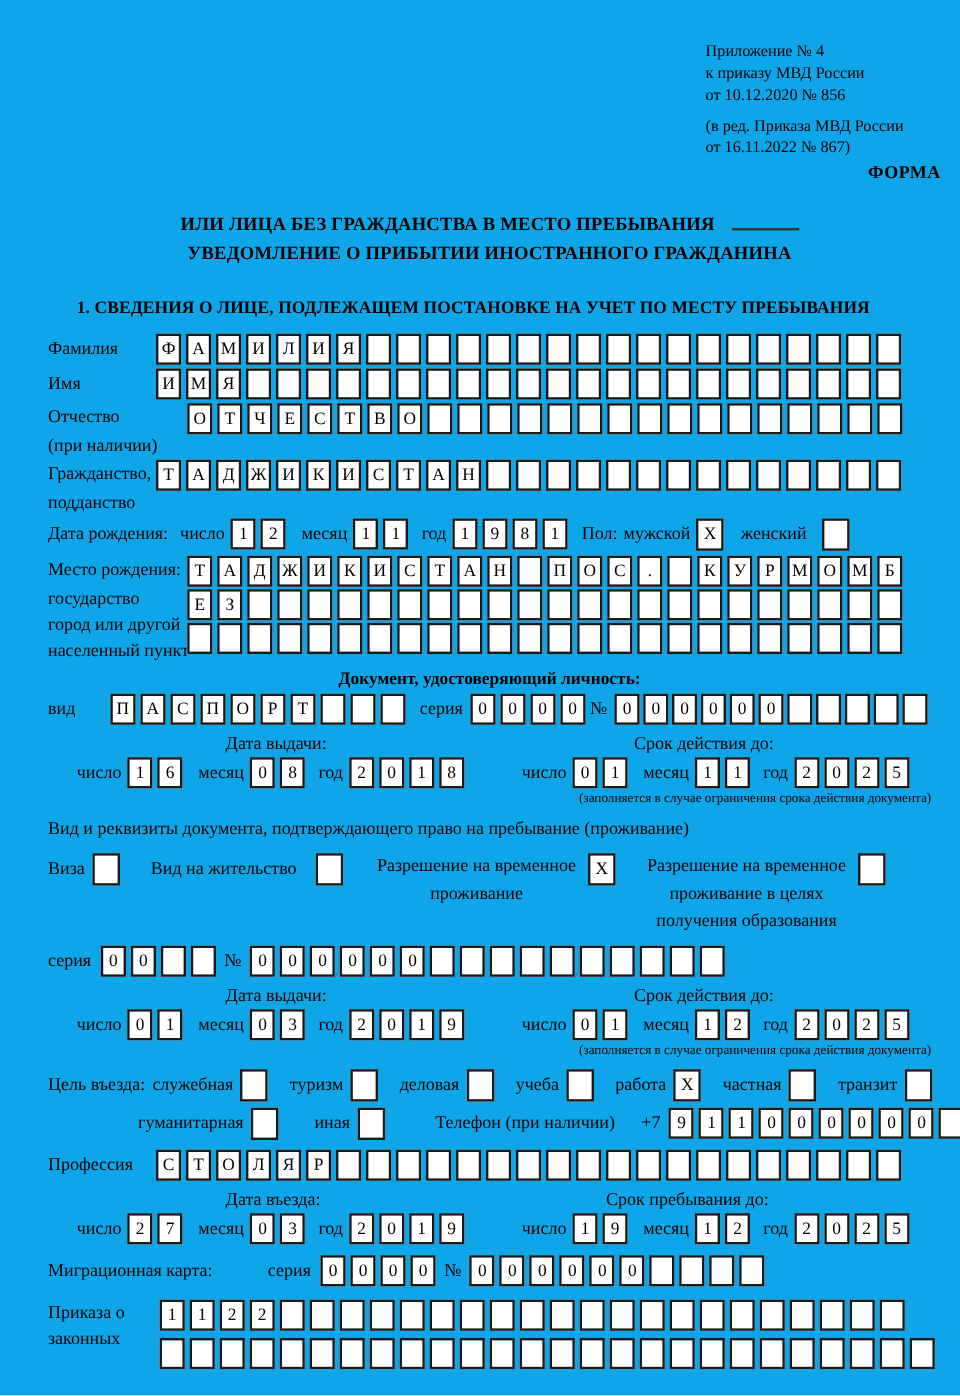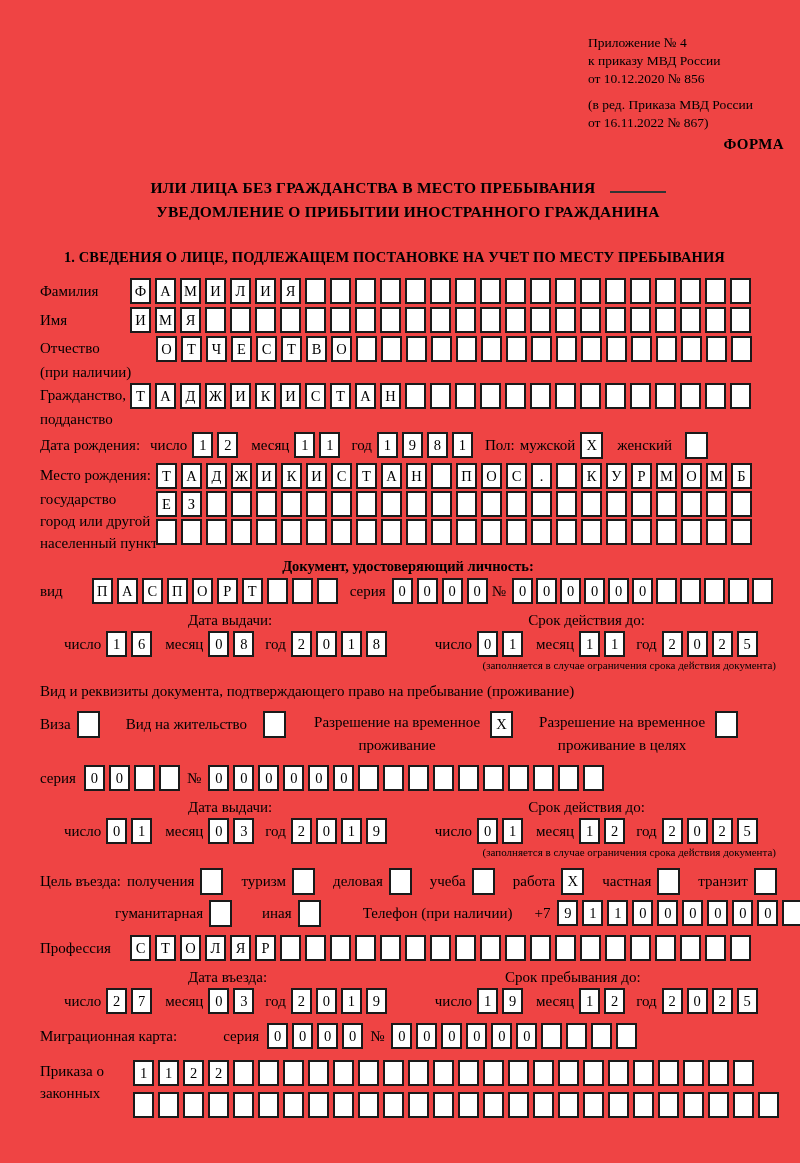--- a/index.html
+++ b/index.html
@@ -1,18 +1,18 @@
 <!DOCTYPE html>
 <html><head>
 <meta charset="utf-8">
 <style>
   *{box-sizing:border-box;margin:0;padding:0}
   html,body{background:#fff}
   body{width:800px;font-family:"Liberation Serif",serif;color:#000}
-  .page{width:800px;height:1163px;background:#ef4444;padding:34px 24px 10px 40px;overflow:hidden;position:relative}
+  .page{width:800px;height:1163px;background:#0ea5e9;padding:34px 24px 10px 40px;overflow:hidden;position:relative}
 
   .appendix{margin-left:548px;width:196px;font-size:13.5px;line-height:1.35}
   .appendix .grp2{margin-top:7px}
   .forma{font-weight:bold;font-size:15px;text-align:right;margin-top:2px;letter-spacing:.4px}
 
   .title{text-align:center;font-weight:bold;font-size:15.5px;margin-top:22px;line-height:1.5;letter-spacing:.2px}
   .title-blank{display:inline-block;width:56px;height:4px;border-bottom:2px solid #333;margin-left:10px}
 
   .sec{font-weight:bold;font-size:14.5px;margin-top:26px;margin-left:24px;white-space:nowrap;letter-spacing:.1px}
 
@@ -194,20 +194,21 @@
       <span class="txt" style="margin-right:10px">
         <span style="display:block">Разрешение на временное</span>
         <span style="display:block">проживание</span>
       </span>
       <span class="boxes cboxes"><span class="box">X</span></span>
     </span>
     <span class="opt" style="margin-left:22px">
       <span class="txt" style="margin-right:10px">
         <span style="display:block">Разрешение на временное</span>
         <span style="display:block">проживание в целях</span>
+        <span style="display:block">получения образования</span>
       </span>
       <span class="boxes cboxes"><span class="box"></span></span>
     </span>
   </div>
 
   <div class="frow mt8">
     <span class="lbl" style="margin-right:8px">серия</span>
     <span class="boxes"><span class="box">0</span><span class="box">0</span><span class="box"></span><span class="box"></span></span>
     <span class="lbl" style="margin:0 7px 0 3px">№</span>
     <span class="boxes"><span class="box">0</span><span class="box">0</span><span class="box">0</span><span class="box">0</span><span class="box">0</span><span class="box">0</span><span class="box"></span><span class="box"></span><span class="box"></span><span class="box"></span><span class="box"></span><span class="box"></span><span class="box"></span><span class="box"></span><span class="box"></span><span class="box"></span></span>
@@ -229,21 +230,21 @@
     <span class="dlbl mm">месяц</span>
     <span class="boxes"><span class="box">1</span><span class="box">2</span></span>
     <span class="dlbl gg">год</span>
     <span class="boxes"><span class="box">2</span><span class="box">0</span><span class="box">2</span><span class="box">5</span></span>
   </div>
   <div class="note">(заполняется в случае ограничения срока действия документа)</div>
 
   <div class="purpose-row">
     <span class="lbl">Цель въезда:</span>
     <span class="opt">
-      <span class="lbl">получения</span>
+      <span class="lbl">служебная</span>
       <span class="boxes cboxes"><span class="box"></span></span>
     </span>
     <span class="opt gap14">
       <span class="lbl">туризм</span>
       <span class="boxes cboxes"><span class="box"></span></span>
     </span>
     <span class="opt gap14">
       <span class="lbl">деловая</span>
       <span class="boxes cboxes"><span class="box"></span></span>
     </span>

